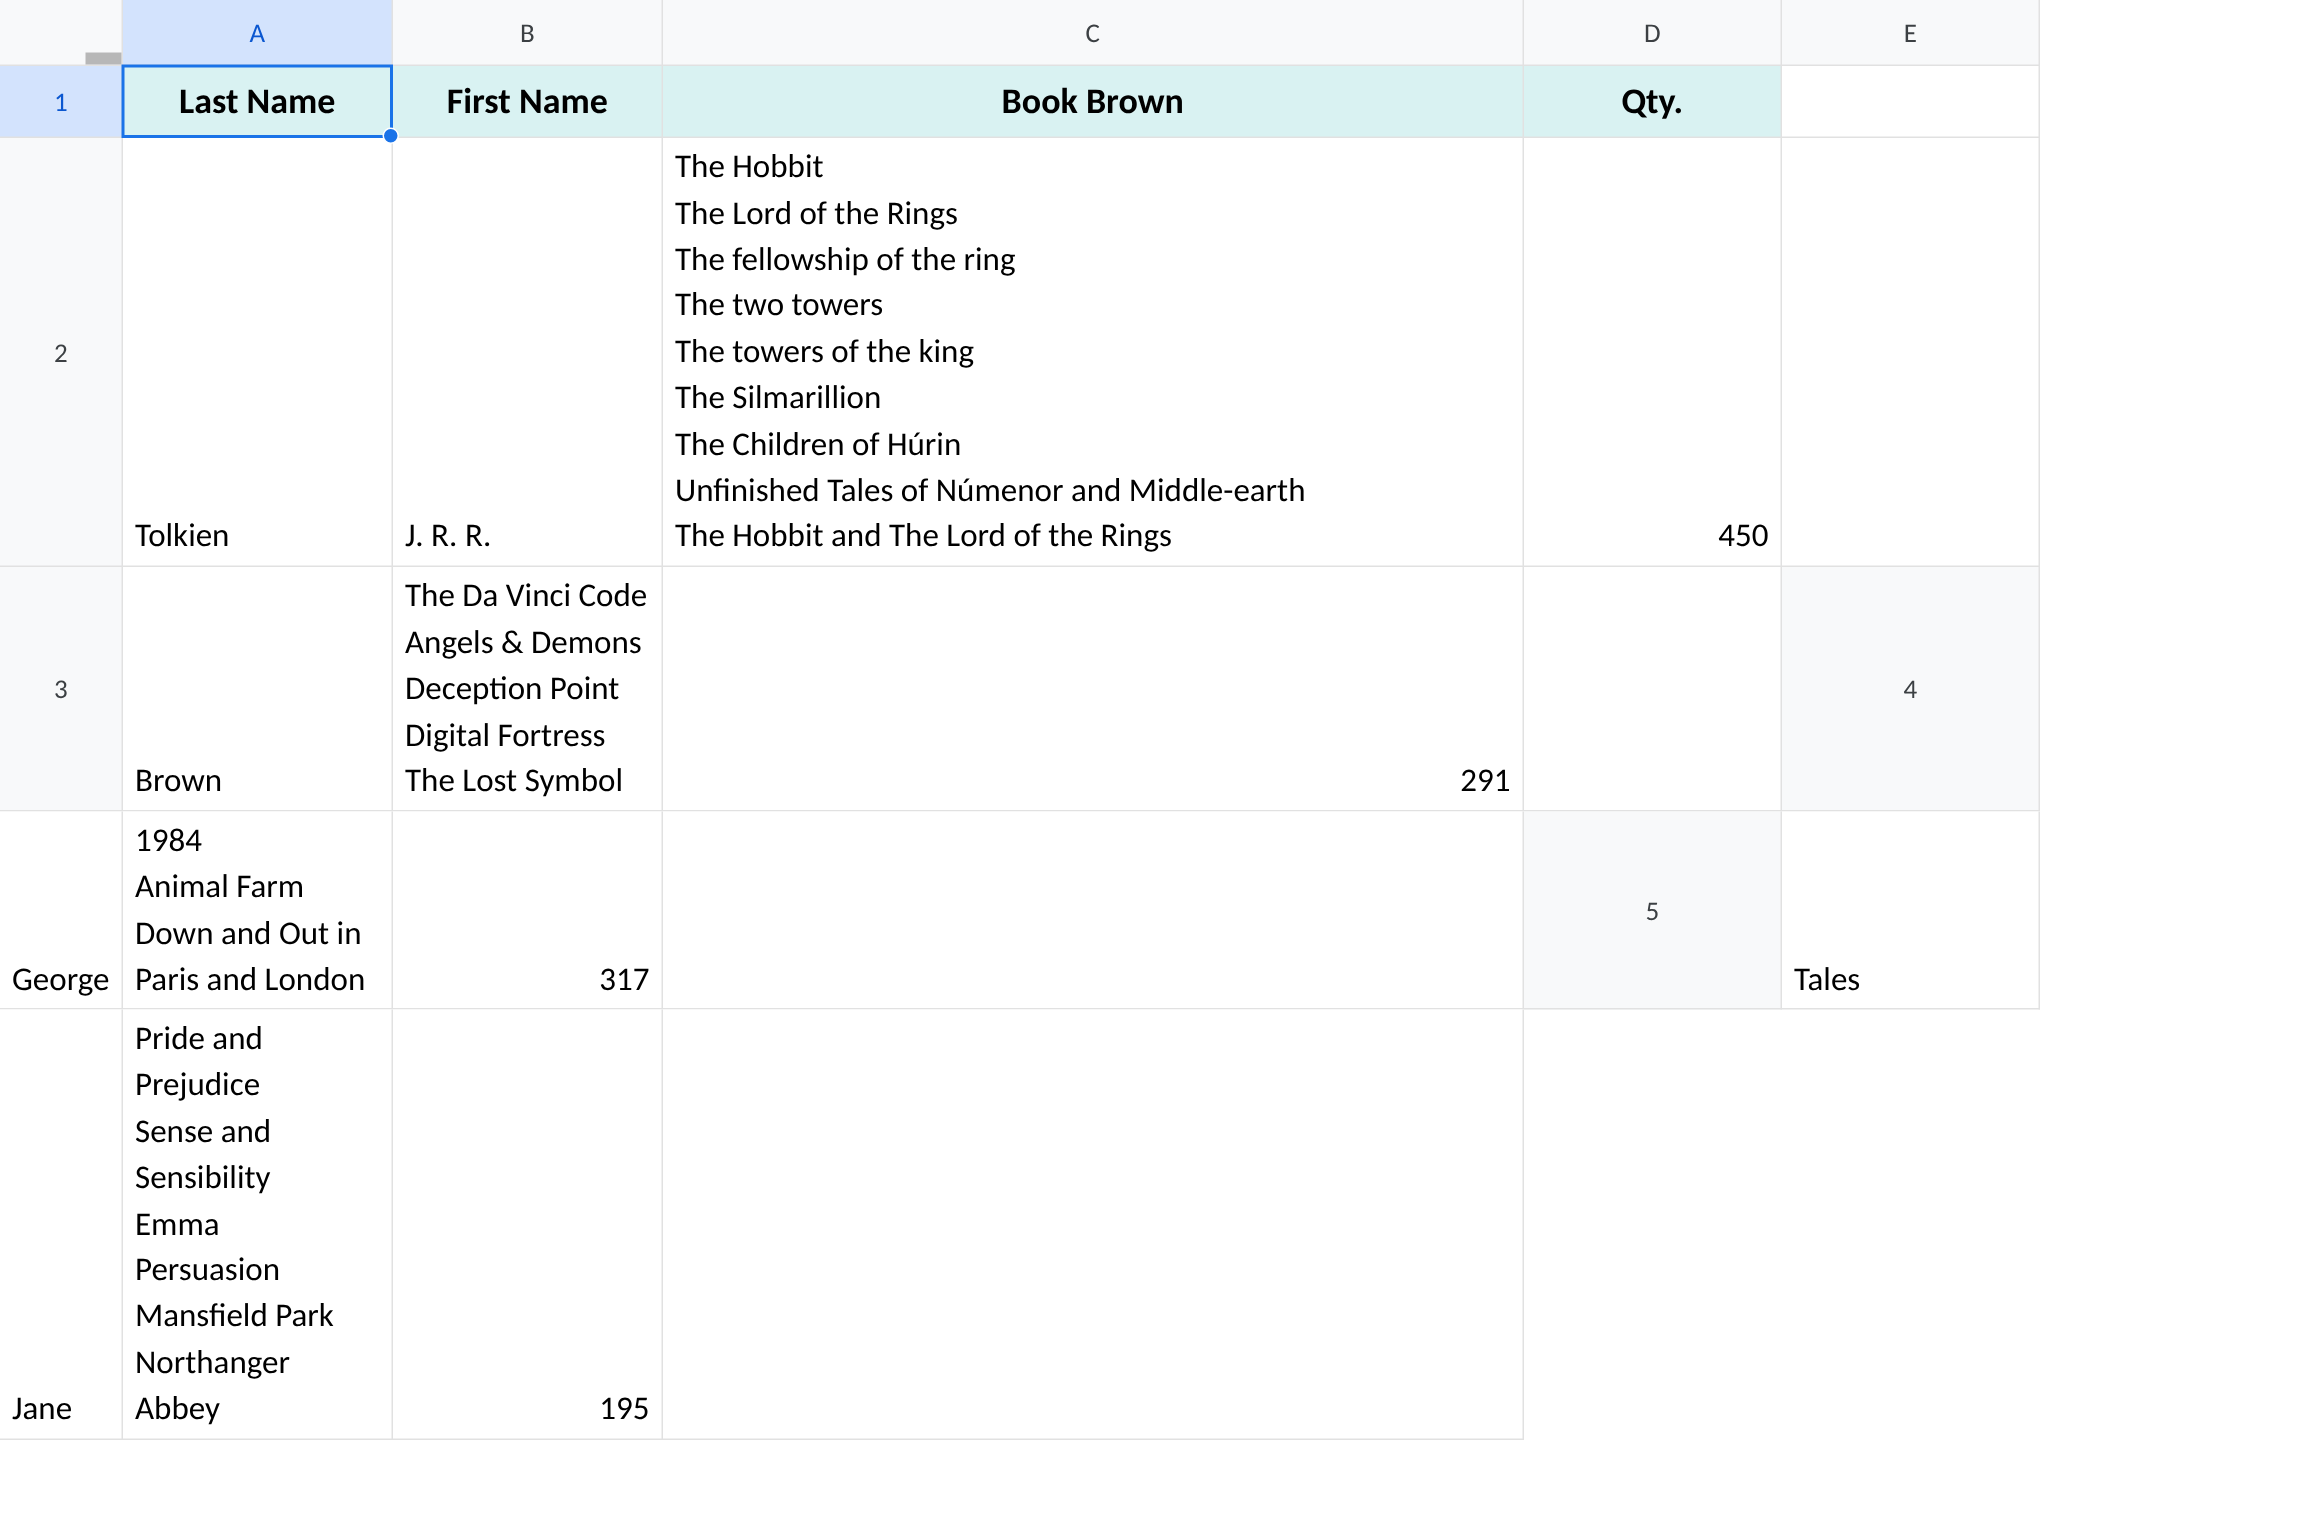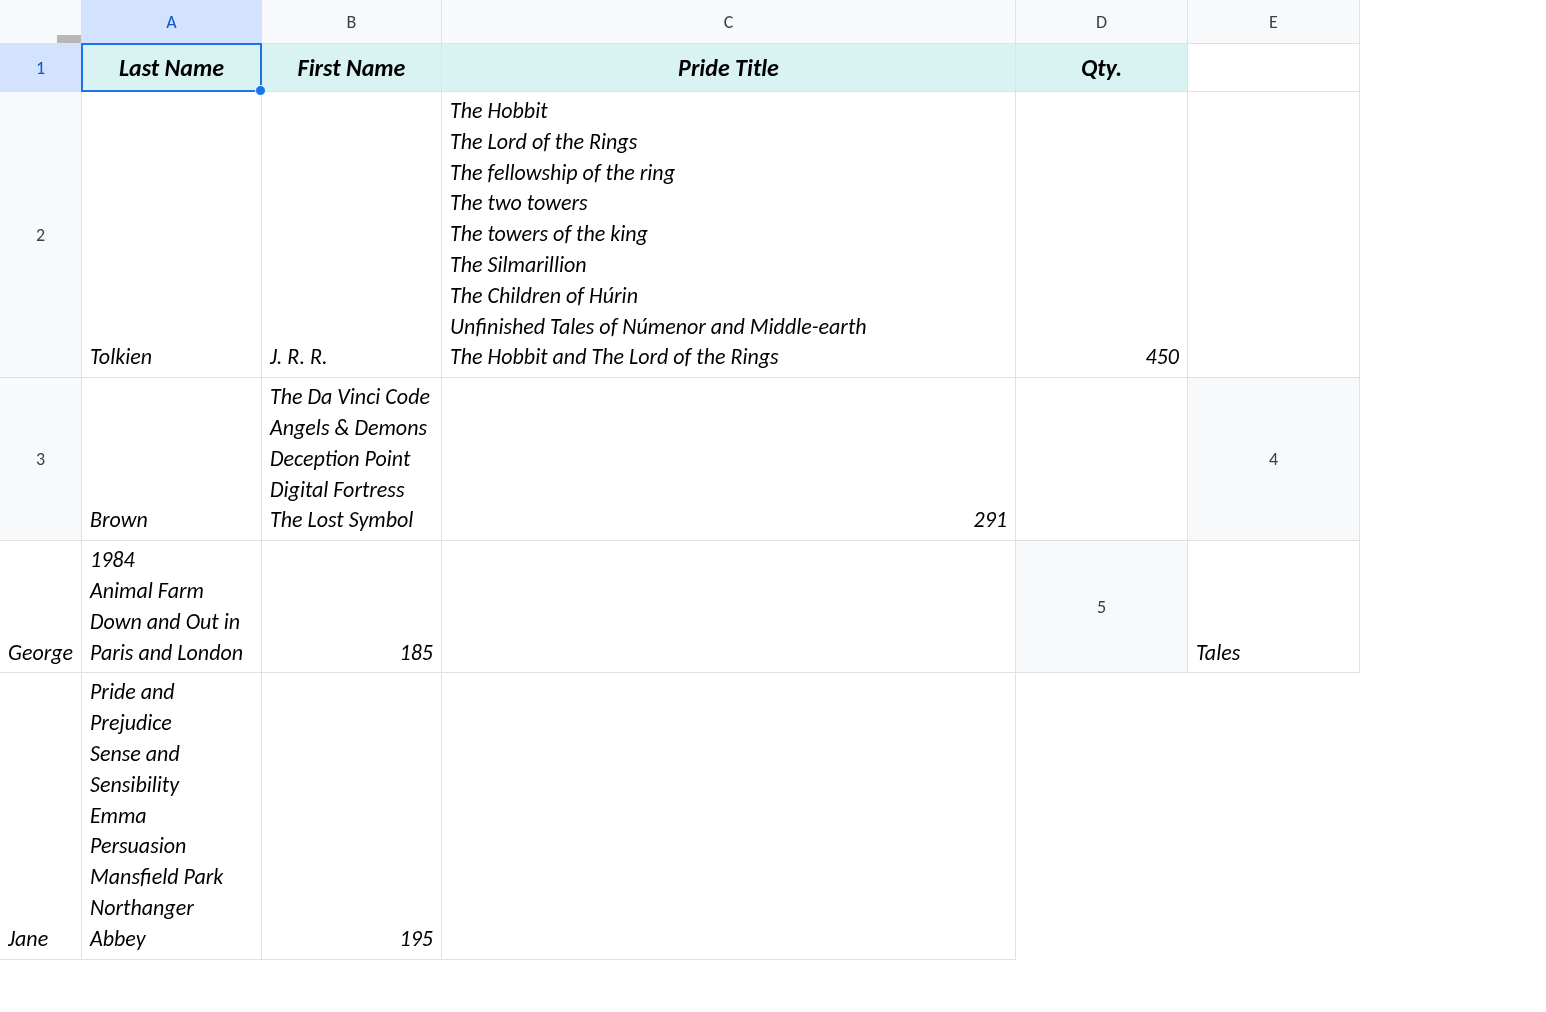--- a/index.html
+++ b/index.html
@@ -66,21 +66,20 @@
     .cell {
       border-right: 1px solid #e1e1e1;
       border-bottom: 1px solid #e1e1e1;
       padding: 4px 8px;
       background: #fff;
       display: flex;
       align-items: flex-end;
       color: #000;
       line-height: 1.4;
       white-space: pre-line;
-      font-style: italic;
     }
     .cell.header-cell {
       background: #d9f2f2;
       font-weight: bold;
       align-items: center;
       justify-content: center;
       font-size: 24px;
     }
     .cell.qty {
       justify-content: flex-end;
@@ -121,21 +120,21 @@
   <div class="corner"></div>
   <div class="col-header selected">A</div>
   <div class="col-header">B</div>
   <div class="col-header">C</div>
   <div class="col-header">D</div>
   <div class="col-header">E</div>
 
   <div class="row-header selected" style="height:48px">1</div>
   <div class="cell header-cell active">Last Name</div>
   <div class="cell header-cell">First Name</div>
-  <div class="cell header-cell">Pride Title</div>
+  <div class="cell header-cell">Book Brown</div>
   <div class="cell header-cell">Qty.</div>
   <div class="cell" style="height:48px"></div>
 
   <div class="row-header">2</div>
   <div class="cell">Tolkien</div>
   <div class="cell">J. R. R.</div>
   <div class="cell">The Hobbit
 The Lord of the Rings
 The fellowship of the ring
 The two towers
@@ -155,21 +154,21 @@
 Digital Fortress
 The Lost Symbol</div>
   <div class="cell qty">291</div>
   <div class="cell"></div>
 
   <div class="row-header">4</div>
   <div class="cell">George</div>
   <div class="cell">1984
 Animal Farm
 Down and Out in Paris and London</div>
-  <div class="cell qty">185</div>
+  <div class="cell qty">317</div>
   <div class="cell"></div>
 
   <div class="row-header">5</div>
   <div class="cell">Tales</div>
   <div class="cell">Jane</div>
   <div class="cell">Pride and Prejudice
 Sense and Sensibility
 Emma
 Persuasion
 Mansfield Park

